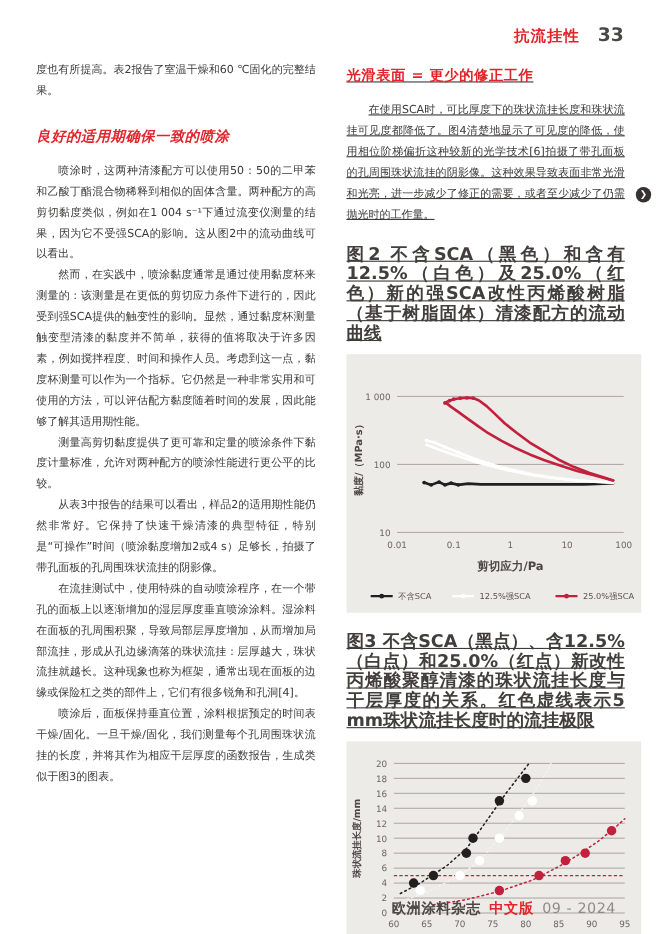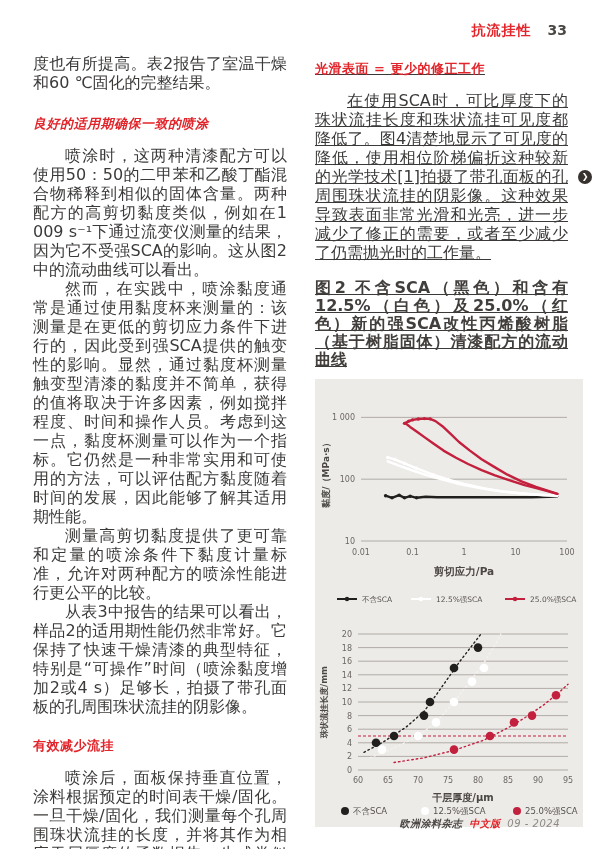--- a/index.html
+++ b/index.html
@@ -12,79 +12,79 @@
   }
   *{box-sizing:border-box;}
   html,body{margin:0;padding:0;background:#ffffff;}
   .page{
     position:relative;width:600px;height:849px;background:#ffffff;
     font-family:"DejaVu Sans","Liberation Sans",sans-serif;color:var(--ink);
     overflow:hidden;
   }
   .header{position:absolute;top:22px;right:33px;display:flex;align-items:baseline;gap:16px;}
   .header .section{color:var(--red);font-weight:bold;font-size:14px;letter-spacing:1px;}
-  .header .pageno{color:#4a4745;font-weight:bold;font-size:14px;}
+  .header .pageno{color:#4a4745;font-weight:bold;font-size:17px;}
 
   .col{position:absolute;top:54px;}
   .col-left{left:33px;width:254px;}
   .col-right{left:315px;width:268px;top:60px;text-decoration:underline;}
 
-  p.body{font-size:16px;line-height:19px;text-align:justify;margin:0;color:var(--ink);}
+  p.body{font-size:10px;line-height:19px;text-align:justify;margin:0;color:var(--ink);}
   p.body.indent{text-indent:2em;}
   h2.sec{color:var(--red);font-size:13px;font-weight:bold;margin:21px 0 13px;letter-spacing:0.5px;}
   h2.sec.first{margin-top:23px;font-style:italic;}
 
   .caption{font-size:16px;font-weight:bold;line-height:18px;text-align:justify;margin:0 0 10px;color:#413e3c;width:253px;}
   .cap2{margin-top:17px;}
   .cap3{margin-top:17px;}
 
   .chart-panel{background:var(--panel);width:268px;}
   .panel2{height:235px;margin-bottom:0;}
   .panel3{height:213px;}
 
   .next-icon{
     position:absolute;left:578px;top:170px;width:14px;height:14px;border-radius:50%;
     background:#37322f;color:#ffffff;font-size:8px;line-height:14px;text-align:center;
     font-weight:bold;
   }
 
-  .footer{position:absolute;top:817px;right:40px;font-size:10px;letter-spacing:0.5px;white-space:nowrap;font-style:italic;}
+  .footer{position:absolute;top:817px;right:40px;font-size:13px;letter-spacing:0.5px;white-space:nowrap;}
   .footer .journal{color:#4a4745;font-weight:bold;}
   .footer .edition{color:var(--red);font-weight:bold;margin:0 3px;}
   .footer .issue{color:#8e8a86;}
 
   svg text{font-family:"DejaVu Sans","Liberation Sans",sans-serif;}
 </style>
 </head>
 <body>
 
 <div class="page">
 
   <div class="header">
     <span class="section">抗流挂性</span>
     <span class="pageno">33</span>
   </div>
 
   <div class="col col-left">
     <p class="body">度也有所提高。表2报告了室温干燥和60 ℃固化的完整结果。</p>
 
     <h2 class="sec first">良好的适用期确保一致的喷涂</h2>
-    <p class="body indent">喷涂时，这两种清漆配方可以使用50：50的二甲苯和乙酸丁酯混合物稀释到相似的固体含量。两种配方的高剪切黏度类似，例如在1 009 s⁻¹下通过流变仪测量的结果，因为它不受强SCA的影响。这从图2中的流动曲线可以看出。</p>
+    <p class="body indent">喷涂时，这两种清漆配方可以使用50：50的二甲苯和乙酸丁酯混合物稀释到相似的固体含量。两种配方的高剪切黏度类似，例如在1 004 s⁻¹下通过流变仪测量的结果，因为它不受强SCA的影响。这从图2中的流动曲线可以看出。</p>
     <p class="body indent">然而，在实践中，喷涂黏度通常是通过使用黏度杯来测量的：该测量是在更低的剪切应力条件下进行的，因此受到强SCA提供的触变性的影响。显然，通过黏度杯测量触变型清漆的黏度并不简单，获得的值将取决于许多因素，例如搅拌程度、时间和操作人员。考虑到这一点，黏度杯测量可以作为一个指标。它仍然是一种非常实用和可使用的方法，可以评估配方黏度随着时间的发展，因此能够了解其适用期性能。</p>
     <p class="body indent">测量高剪切黏度提供了更可靠和定量的喷涂条件下黏度计量标准，允许对两种配方的喷涂性能进行更公平的比较。</p>
     <p class="body indent">从表3中报告的结果可以看出，样品2的适用期性能仍然非常好。它保持了快速干燥清漆的典型特征，特别是“可操作”时间（喷涂黏度增加2或4 s）足够长，拍摄了带孔面板的孔周围珠状流挂的阴影像。</p>
 
-    <h2 class="sec">有效减少流挂</h2>
+    <p class="body indent">在流挂测试中，使用特殊的自动喷涂程序，在一个带孔的面板上以逐渐增加的湿层厚度垂直喷涂涂料。湿涂料在面板的孔周围积聚，导致局部层厚度增加，从而增加局部流挂，形成从孔边缘滴落的珠状流挂：层厚越大，珠状流挂就越长。这种现象也称为框架，通常出现在面板的边缘或保险杠之类的部件上，它们有很多锐角和孔洞[4]。</p>
     <p class="body indent">喷涂后，面板保持垂直位置，涂料根据预定的时间表干燥/固化。一旦干燥/固化，我们测量每个孔周围珠状流挂的长度，并将其作为相应干层厚度的函数报告，生成类似于图3的图表。</p>
 
   </div>
 
   <div class="col col-right">
     <h2 class="sec" style="margin-top:0">光滑表面 = 更少的修正工作</h2>
-    <p class="body indent" style="width:253px">在使用SCA时，可比厚度下的珠状流挂长度和珠状流挂可见度都降低了。图4清楚地显示了可见度的降低，使用相位阶梯偏折这种较新的光学技术[1]拍摄了带孔面板的孔周围珠状流挂的阴影像。这种效果导致表面非常光滑和光亮，进一步减少了修正的需要，或者至少减少了仍需抛光时的工作量。</p>
+    <p class="body indent" style="width:253px">在使用SCA时，可比厚度下的珠状流挂长度和珠状流挂可见度都降低了。图4清楚地显示了可见度的降低，使用相位阶梯偏折这种较新的光学技术[6]拍摄了带孔面板的孔周围珠状流挂的阴影像。这种效果导致表面非常光滑和光亮，进一步减少了修正的需要，或者至少减少了仍需抛光时的工作量。</p>
 
     <div class="caption cap2">图2 不含SCA（黑色）和含有12.5%（白色）及25.0%（红色）新的强SCA改性丙烯酸树脂（基于树脂固体）清漆配方的流动曲线</div>
     <div class="chart-panel panel2" id="fig2"><svg width="268" height="235" viewBox="0 0 268 235">
           <line x1="46" x2="252" y1="162" y2="162" stroke="#a9a49e" stroke-width="0.9"></line>
           <text x="40" y="165" font-size="8" text-anchor="end" fill="#6b6763">10</text>
           <line x1="46" x2="252" y1="100.18264053685213" y2="100.18264053685213" stroke="#a9a49e" stroke-width="0.9"></line>
           <text x="40" y="103.18264053685213" font-size="8" text-anchor="end" fill="#6b6763">100</text>
           <line x1="46" x2="252" y1="38.36528107370424" y2="38.36528107370424" stroke="#a9a49e" stroke-width="0.9"></line>
           <text x="40" y="41.36528107370424" font-size="8" text-anchor="end" fill="#6b6763">1 000</text>
           <text x="46" y="176" font-size="8" text-anchor="middle" fill="#6b6763">0.01</text>
@@ -121,20 +121,21 @@
           <circle cx="32" cy="220" r="2.2" fill="#221f1f"></circle>
           <text x="47" y="222.5" font-size="7.5" text-anchor="start" fill="#56524f">不含SCA</text>
           <line x1="96" x2="116" y1="220" y2="220" stroke="#ffffff" stroke-width="2"></line>
           <circle cx="106" cy="220" r="2.2" fill="#ffffff"></circle>
           <text x="121" y="222.5" font-size="7.5" text-anchor="start" fill="#56524f">12.5%强SCA</text>
           <line x1="190" x2="210" y1="220" y2="220" stroke="#c2203d" stroke-width="2"></line>
           <circle cx="200" cy="220" r="2.2" fill="#c2203d"></circle>
           <text x="215" y="222.5" font-size="7.5" text-anchor="start" fill="#56524f">25.0%强SCA</text>
         </svg></div>
 
+    <div class="caption cap3">图3 不含SCA（黑点）、含12.5%（白点）和25.0%（红点）新改性丙烯酸聚醇清漆的珠状流挂长度与干层厚度的关系。红色虚线表示5 mm珠状流挂长度时的流挂极限</div>
     <div class="chart-panel panel3" id="fig3"><svg width="268" height="213" viewBox="0 0 268 213">
           <line x1="43" x2="253" y1="156" y2="156" stroke="#a9a49e" stroke-width="0.9"></line>
           <text x="37" y="159" font-size="8" text-anchor="end" fill="#6b6763">0</text>
           <line x1="43" x2="253" y1="142.4" y2="142.4" stroke="#a9a49e" stroke-width="0.9"></line>
           <text x="37" y="145.4" font-size="8" text-anchor="end" fill="#6b6763">2</text>
           <line x1="43" x2="253" y1="128.8" y2="128.8" stroke="#a9a49e" stroke-width="0.9"></line>
           <text x="37" y="131.8" font-size="8" text-anchor="end" fill="#6b6763">4</text>
           <line x1="43" x2="253" y1="115.19999999999999" y2="115.19999999999999" stroke="#a9a49e" stroke-width="0.9"></line>
           <text x="37" y="118.19999999999999" font-size="8" text-anchor="end" fill="#6b6763">6</text>
           <line x1="43" x2="253" y1="101.6" y2="101.6" stroke="#a9a49e" stroke-width="0.9"></line>

